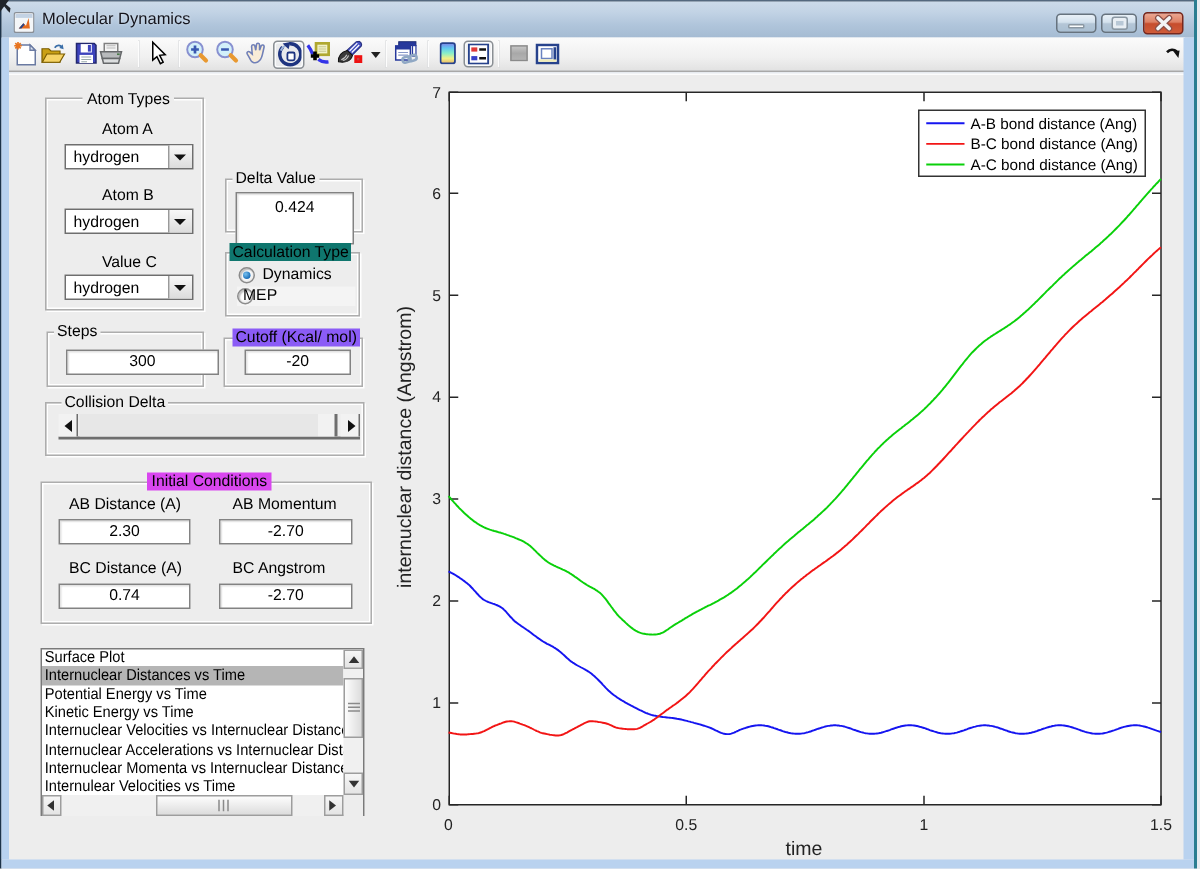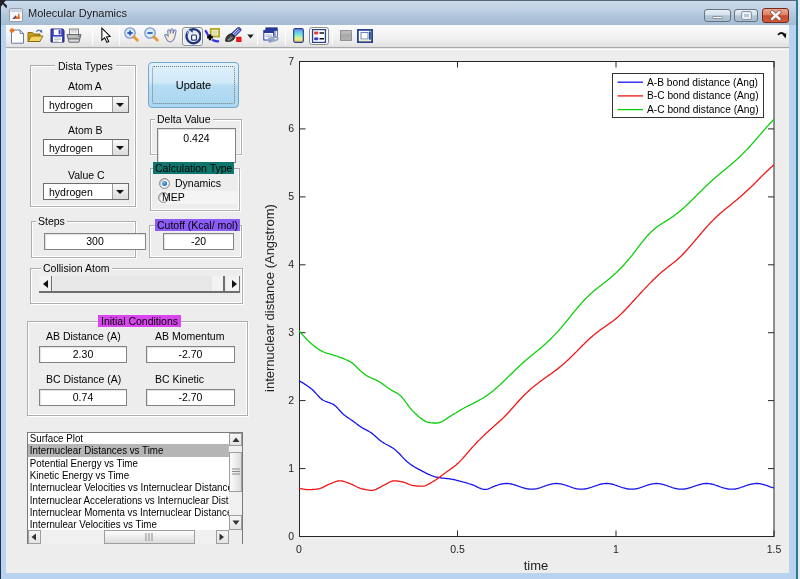--- a/index.html
+++ b/index.html
@@ -212,21 +212,21 @@
  <rect x="4" y="3.5" width="7" height="6.5" fill="#ffffff" stroke="#6a82c0" stroke-width="1"></rect>
  <rect x="12" y="2.5" width="1.8" height="8.5" fill="#26428c"></rect>
  <rect x="2.2" y="10.6" width="11.6" height="1.6" fill="#f0ecb8"></rect>
 </svg>
 <svg class="ticon" style="left:777px;top:31px" width="11" height="9" viewBox="0 0 11 9">
  <path d="M1 3.8 C3 1.8 5.5 1.6 7.5 3.4" fill="none" stroke="#111" stroke-width="1.8"></path>
  <polygon points="5.2,3.2 9.4,2.6 8.6,7.6" fill="#111"></polygon>
 </svg>
 
 <div class="panel" style="left:30px;top:65px;width:106px;height:142px"></div>
-<div class="lbl" style="left:55px;top:60px;background:#ededed;padding:0 3px">Dista Types</div>
+<div class="lbl" style="left:55px;top:60px;background:#ededed;padding:0 3px">Atom Types</div>
 <div class="lbl" style="left:68px;top:80px">Atom A</div>
 <div class="combo" style="left:43px;top:96px">
       <div class="txt">hydrogen</div>
       <div class="btn">
         <div class="arr"></div>
       </div>
     </div>
 <div class="lbl" style="left:68px;top:124px">Atom B</div>
 <div class="combo" style="left:43px;top:139px">
       <div class="txt">hydrogen</div>
@@ -234,59 +234,58 @@
         <div class="arr"></div>
       </div>
     </div>
 <div class="lbl" style="left:68px;top:169px">Value C</div>
 <div class="combo" style="left:43px;top:183px">
       <div class="txt">hydrogen</div>
       <div class="btn">
         <div class="arr"></div>
       </div>
     </div>
-<div id="updatebtn">Update<div id="updatefocus"></div></div>
 <div class="panel" style="left:150px;top:119px;width:92px;height:36px"></div>
 <div class="lbl" style="left:155px;top:113px;background:#ededed;padding:0 2px">Delta Value</div>
 <div class="edit" style="left:157px;top:128px;width:79px;height:35px;line-height:19px">0.424</div>
 <div class="panel" style="left:150px;top:168px;width:90px;height:43px"></div>
 <div class="lbl" style="left:153px;top:162px;background:#0f766e;padding:0 2px">Calculation Type</div>
 <div class="radio sel" style="left:159px;top:178px"></div>
 <div class="lbl" style="left:175px;top:177px">Dynamics</div>
 <div style="position:absolute;left:158px;top:191px;width:79px;height:13px;background:#f4f4f4"></div>
 <div class="radio" style="left:158px;top:192px"></div>
 <div class="lbl" style="left:162px;top:191px">MEP</div>
 <div class="panel" style="left:31px;top:221px;width:105px;height:37px"></div>
 <div class="lbl" style="left:36px;top:215px;background:#ededed;padding:0 2px">Steps</div>
 <div class="edit" style="left:44px;top:233px;width:102px;height:17px;line-height:15px">300</div>
 <div class="panel" style="left:149px;top:225px;width:93px;height:33px"></div>
 <div class="lbl" style="left:155px;top:219px;background:#8b5cf6;padding:0 2px">Cutoff (Kcal/ mol)</div>
 <div class="edit" style="left:163px;top:233px;width:71px;height:17px;line-height:15px">-20</div>
 <div class="panel" style="left:30px;top:268px;width:213px;height:36px"></div>
-<div class="lbl" style="left:41px;top:262px;background:#ededed;padding:0 2px">Collision Atom</div>
+<div class="lbl" style="left:41px;top:262px;background:#ededed;padding:0 2px">Collision Delta</div>
 <div id="slider" style="position:absolute;left:39px;top:276px;width:201px;height:17px;border-bottom:2px solid #6e6e6e">
  <div style="position:absolute;left:0;top:0;width:13px;height:15px;background:#f2f2f2;border-right:1px solid #6e6e6e"></div>
  <svg style="left:3px;top:4px" width="7" height="8">
         <polygon points="6,0 6,8 1,4" fill="#111"></polygon>
       </svg>
  <div style="position:absolute;left:14px;top:0;width:159px;height:15px;background:#e7e7e7"></div>
  <div style="position:absolute;left:173px;top:0;width:13px;height:15px;background:#f2f2f2;border-right:2px solid #6e6e6e"></div>
  <div style="position:absolute;left:188px;top:0;width:13px;height:15px;background:#f2f2f2;border-right:1px solid #6e6e6e"></div>
  <svg style="left:192px;top:4px" width="7" height="8">
         <polygon points="1,0 1,8 6,4" fill="#111"></polygon>
       </svg>
 </div>
 <div class="panel" style="left:27px;top:321px;width:221px;height:95px"></div>
 <div class="lbl" style="left:98px;top:315px;background:#d946ef;padding:0 3px">Initial Conditions</div>
 <div class="lbl" style="left:46px;top:330px">AB Distance (A)</div>
 <div class="lbl" style="left:155px;top:330px">AB Momentum</div>
 <div class="edit" style="left:39px;top:346px;width:88px;height:17px;line-height:15px">2.30</div>
 <div class="edit" style="left:146px;top:346px;width:89px;height:17px;line-height:15px">-2.70</div>
 <div class="lbl" style="left:46px;top:373px">BC Distance (A)</div>
-<div class="lbl" style="left:155px;top:373px">BC Kinetic</div>
+<div class="lbl" style="left:155px;top:373px">BC Angstrom</div>
 <div class="edit" style="left:39px;top:389px;width:88px;height:17px;line-height:15px">0.74</div>
 <div class="edit" style="left:146px;top:389px;width:89px;height:17px;line-height:15px">-2.70</div>
 
 <div style="position:absolute;left:27px;top:432px;width:215.5px;height:112px;background:#ffffff;border:1px solid #7a7a7a"></div>
 <div class="li" style="left:28px;top:432px">Surface Plot</div>
 <div class="li sel" style="left:28px;top:444.3px">Internuclear Distances vs Time</div>
 <div class="li" style="left:28px;top:456.6px">Potential Energy vs Time</div>
 <div class="li" style="left:28px;top:468.9px">Kinetic Energy vs Time</div>
 <div class="li" style="left:28px;top:481.2px">Internuclear Velocities vs Internuclear Distance</div>
 <div class="li" style="left:28px;top:493.5px">Internuclear Accelerations vs Internuclear Dista</div>

